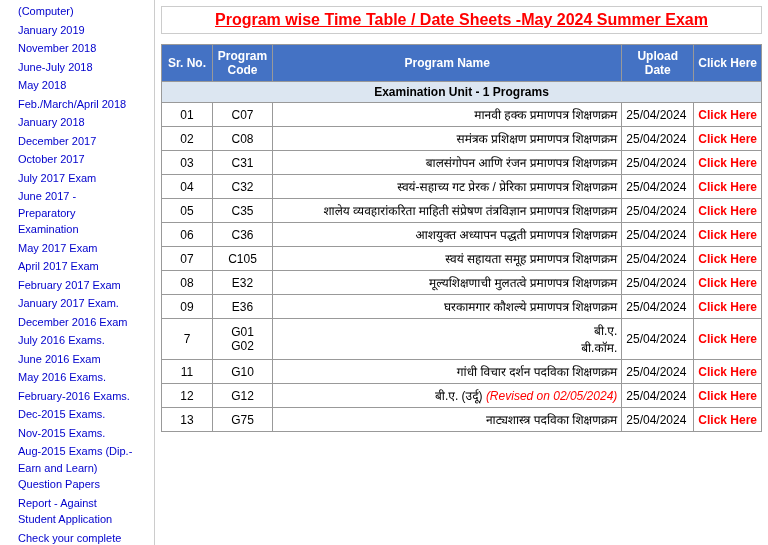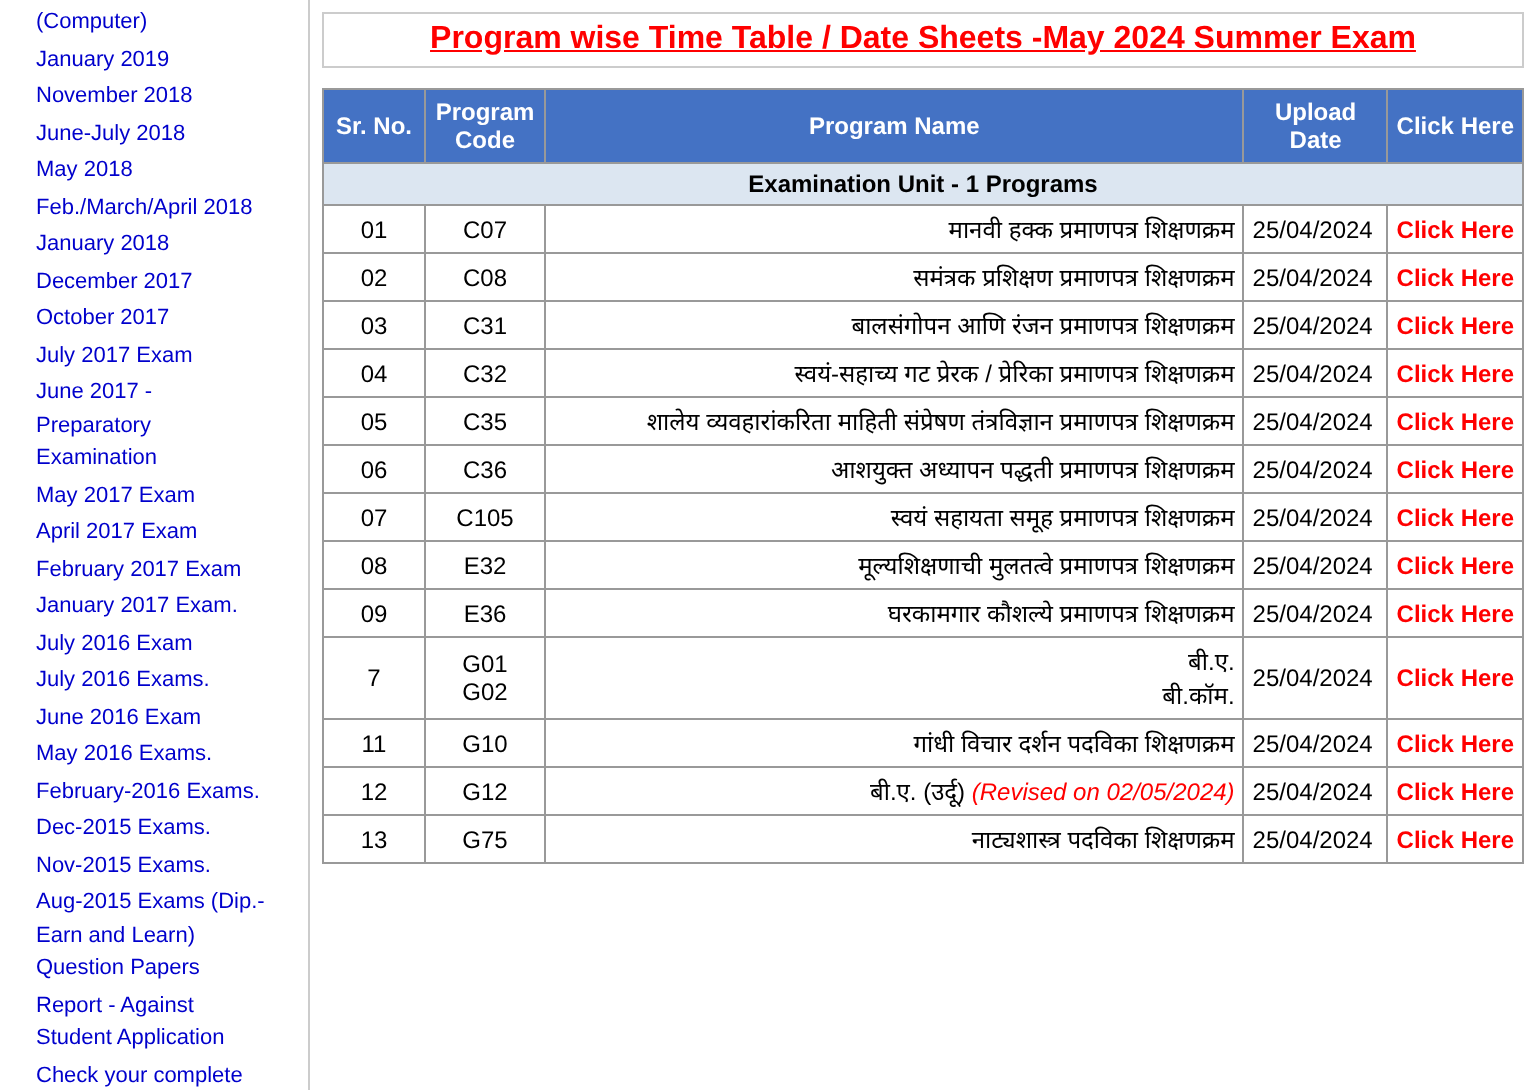--- a/index.html
+++ b/index.html
@@ -100,21 +100,21 @@
   <a class="sidebar-item">Feb./March/April 2018</a>
   <a class="sidebar-item">January 2018</a>
   <a class="sidebar-item">December 2017</a>
   <a class="sidebar-item">October 2017</a>
   <a class="sidebar-item">July 2017 Exam</a>
   <a class="sidebar-item">June 2017 - Preparatory Examination</a>
   <a class="sidebar-item">May 2017 Exam</a>
   <a class="sidebar-item">April 2017 Exam</a>
   <a class="sidebar-item">February 2017 Exam</a>
   <a class="sidebar-item">January 2017 Exam.</a>
-  <a class="sidebar-item">July 2016 Exam</a>
+  <a class="sidebar-item">December 2016 Exam</a>
   <a class="sidebar-item">July 2016 Exams.</a>
   <a class="sidebar-item">June 2016 Exam</a>
   <a class="sidebar-item">May 2016 Exams.</a>
   <a class="sidebar-item">February-2016 Exams.</a>
   <a class="sidebar-item">Dec-2015 Exams.</a>
   <a class="sidebar-item">Nov-2015 Exams.</a>
   <a class="sidebar-item">Aug-2015 Exams (Dip.-Earn and Learn) Question Papers</a>
   <a class="sidebar-item">Report - Against Student Application</a>
   <a class="sidebar-item">Check your complete records</a>
   <a class="sidebar-item">Exam Circulars and Letters</a>

